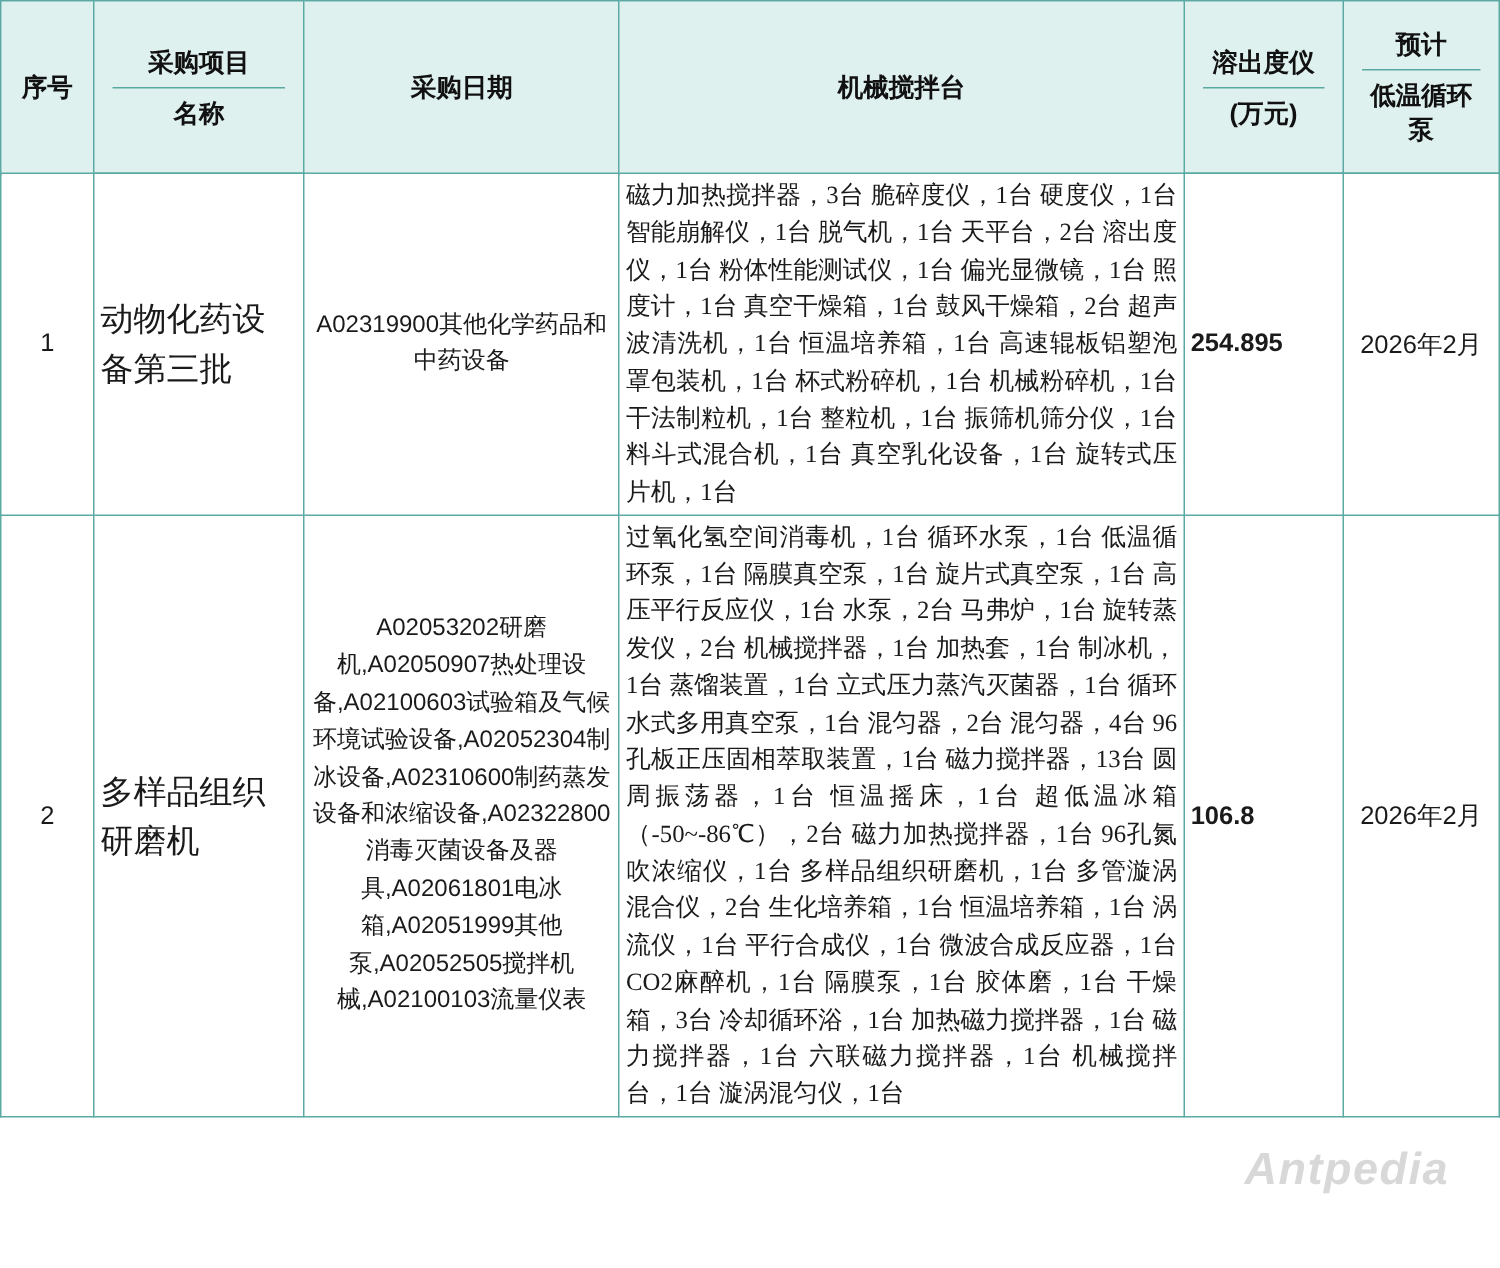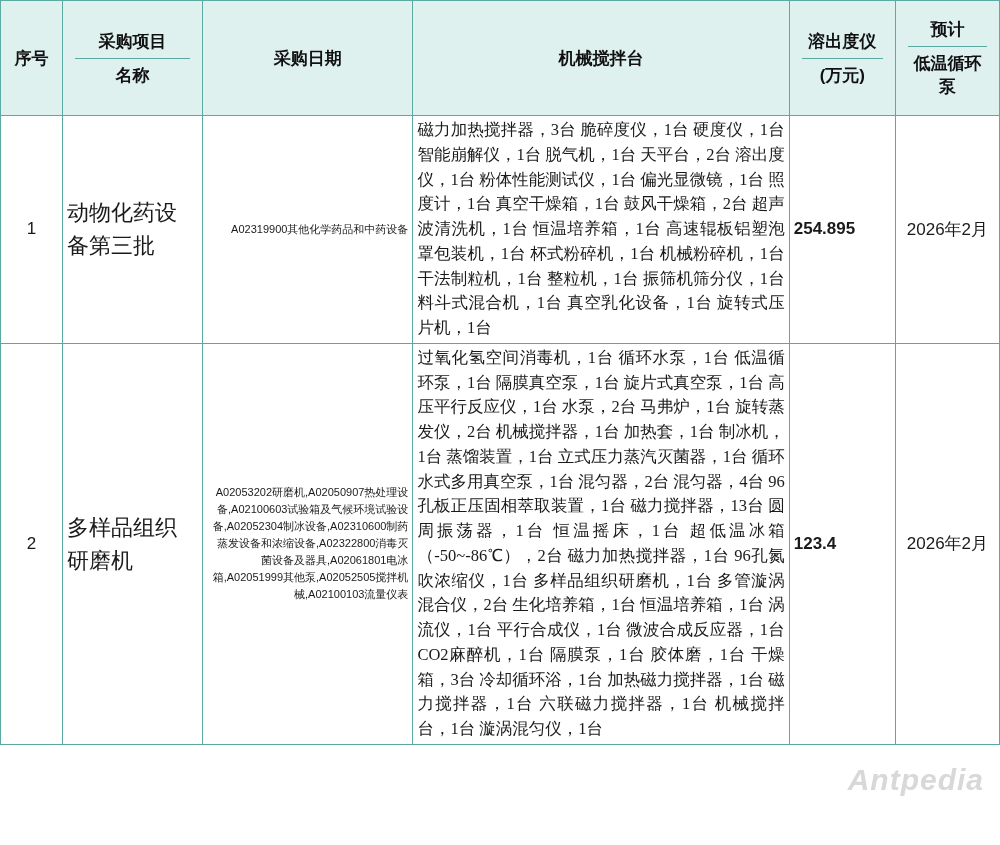--- a/index.html
+++ b/index.html
@@ -59,22 +59,22 @@
   td.seq {
     text-align: center;
     font-size: 17px;
   }
   td.name {
     text-align: left;
     font-size: 22px;
     line-height: 1.5;
   }
   td.item {
-    text-align: right;
-    font-size: 11px;
+    text-align: center;
+    font-size: 16px;
     line-height: 1.55;
     vertical-align: middle;
   }
   td.desc {
     text-align: justify;
     text-align-last: left;
     font-size: 16.5px;
     line-height: 1.5;
     vertical-align: top;
     padding: 6px 6px;
@@ -84,21 +84,21 @@
     text-align: left;
     font-size: 17px;
     font-weight: bold;
   }
   td.date {
     text-align: center;
     font-size: 17px;
   }
   .watermark {
     position: absolute;
-    right: 16px;
+    right: 34px;
     bottom: 48px;
     font-family: "Liberation Sans", sans-serif;
     font-size: 30px;
     font-weight: bold;
     font-style: italic;
     color: #d8d8d8;
     letter-spacing: 1px;
     pointer-events: none;
     user-select: none;
   }
@@ -142,19 +142,19 @@
       <td class="item">A02319900其他化学药品和中药设备</td>
       <td class="desc">磁力加热搅拌器，3台 脆碎度仪，1台 硬度仪，1台 智能崩解仪，1台 脱气机，1台 天平台，2台 溶出度仪，1台 粉体性能测试仪，1台 偏光显微镜，1台 照度计，1台 真空干燥箱，1台 鼓风干燥箱，2台 超声波清洗机，1台 恒温培养箱，1台 高速辊板铝塑泡罩包装机，1台 杯式粉碎机，1台 机械粉碎机，1台 干法制粒机，1台 整粒机，1台 振筛机筛分仪，1台 料斗式混合机，1台 真空乳化设备，1台 旋转式压片机，1台</td>
       <td class="budget">254.895</td>
       <td class="date">2026年2月</td>
     </tr>
     <tr>
       <td class="seq">2</td>
       <td class="name">多样品组织研磨机</td>
       <td class="item">A02053202研磨机,A02050907热处理设备,A02100603试验箱及气候环境试验设备,A02052304制冰设备,A02310600制药蒸发设备和浓缩设备,A02322800消毒灭菌设备及器具,A02061801电冰箱,A02051999其他泵,A02052505搅拌机械,A02100103流量仪表</td>
       <td class="desc">过氧化氢空间消毒机，1台 循环水泵，1台 低温循环泵，1台 隔膜真空泵，1台 旋片式真空泵，1台 高压平行反应仪，1台 水泵，2台 马弗炉，1台 旋转蒸发仪，2台 机械搅拌器，1台 加热套，1台 制冰机，1台 蒸馏装置，1台 立式压力蒸汽灭菌器，1台 循环水式多用真空泵，1台 混匀器，2台 混匀器，4台 96孔板正压固相萃取装置，1台 磁力搅拌器，13台 圆周振荡器，1台 恒温摇床，1台 超低温冰箱（-50~-86℃），2台 磁力加热搅拌器，1台 96孔氮吹浓缩仪，1台 多样品组织研磨机，1台 多管漩涡混合仪，2台 生化培养箱，1台 恒温培养箱，1台 涡流仪，1台 平行合成仪，1台 微波合成反应器，1台 CO2麻醉机，1台 隔膜泵，1台 胶体磨，1台 干燥箱，3台 冷却循环浴，1台 加热磁力搅拌器，1台 磁力搅拌器，1台 六联磁力搅拌器，1台 机械搅拌台，1台 漩涡混匀仪，1台</td>
-      <td class="budget">123.4</td>
+      <td class="budget">106.8</td>
       <td class="date">2026年2月</td>
     </tr>
   </tbody>
 </table>
 
 <div class="watermark">Antpedia</div>
 
 </body></html>

